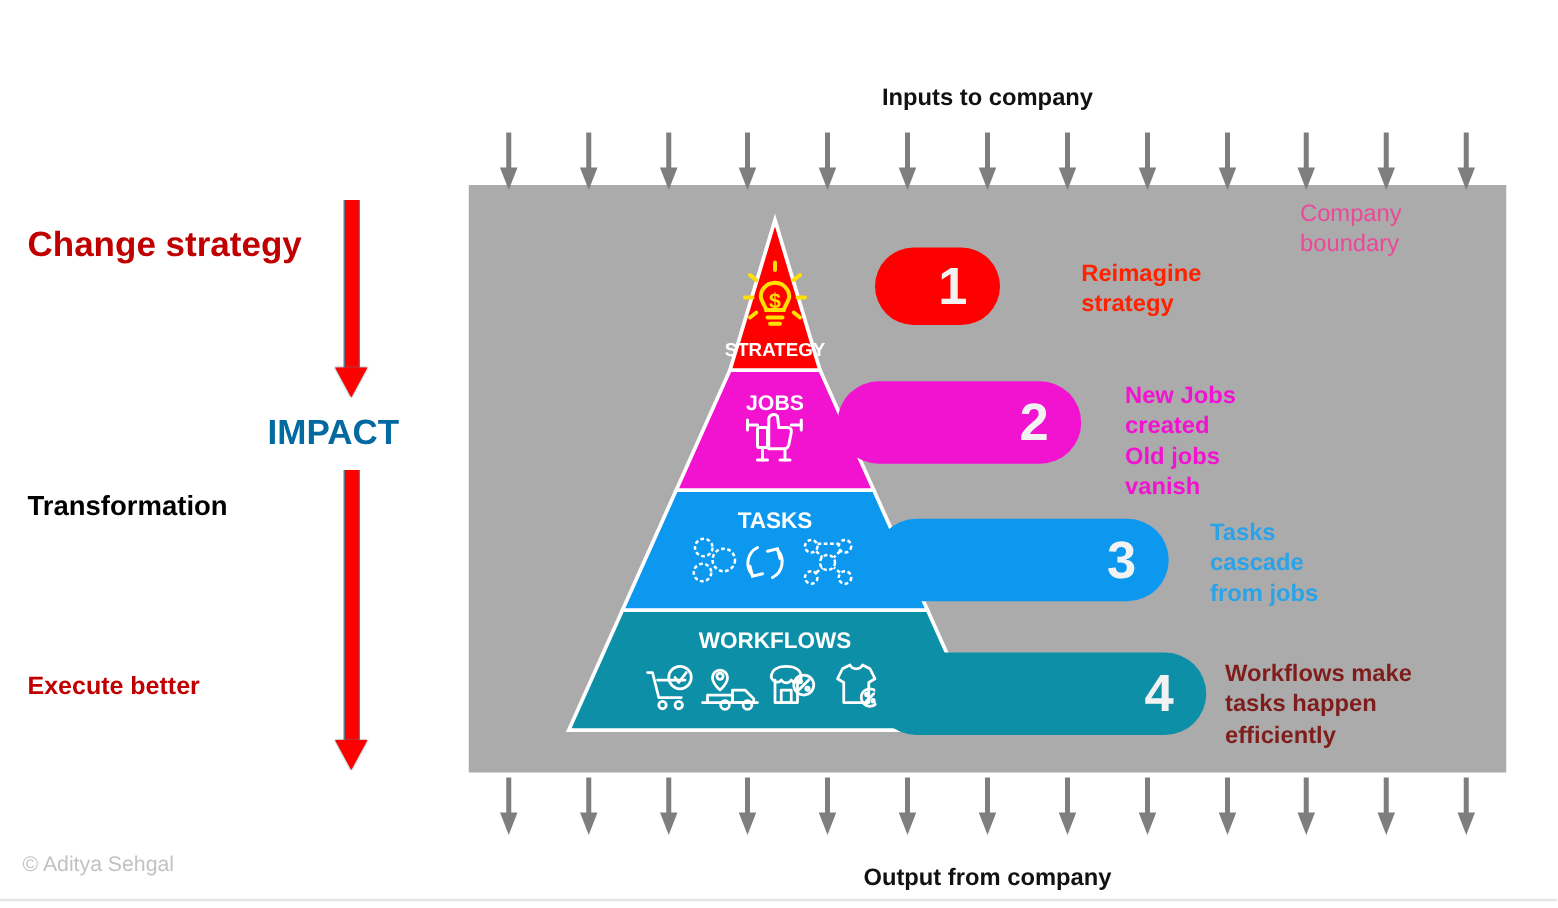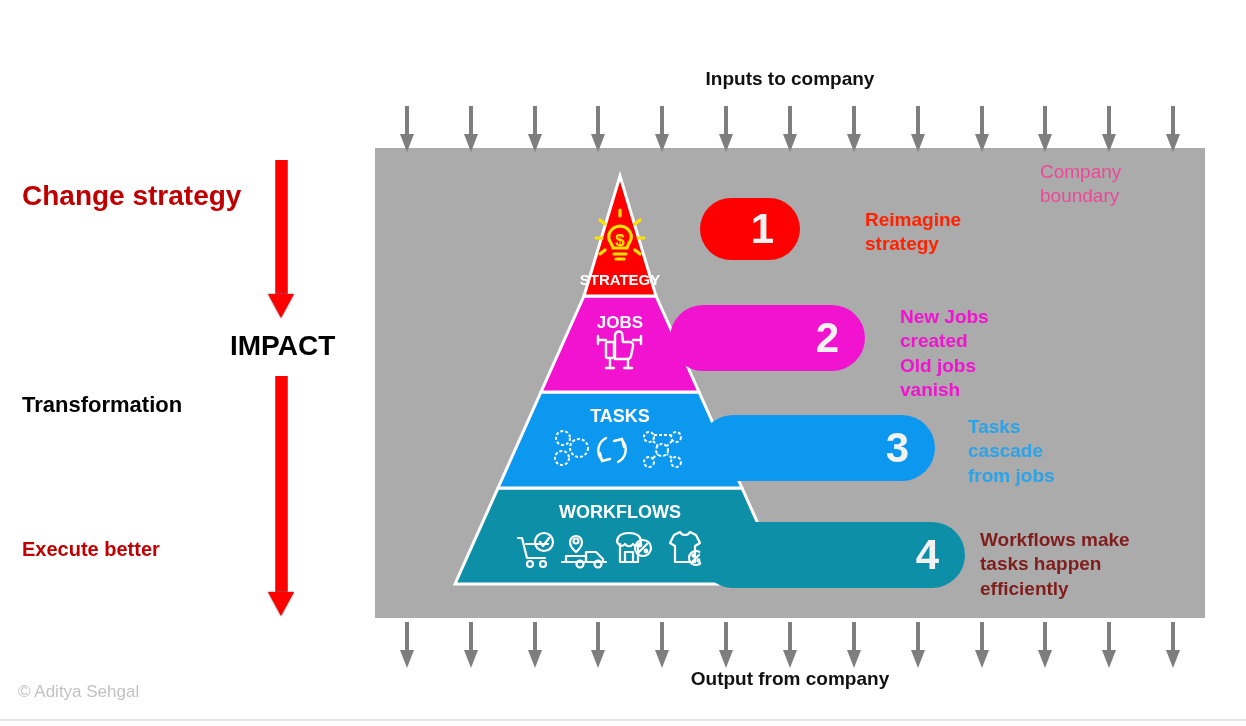--- a/index.html
+++ b/index.html
@@ -34,21 +34,21 @@
     position: absolute;
     left: 375px; top: 68px;
     width: 830px;
     text-align: center;
     font-size: 19px;
     font-weight: bold;
     color: #111111;
   }
   #output-label {
     position: absolute;
-    left: 375px; top: 668px;
+    left: 375px; top: 692px;
     width: 830px;
     text-align: center;
     font-size: 19px;
     font-weight: bold;
     color: #111111;
   }
 
   
   #company-box {
     position: absolute;
@@ -98,21 +98,21 @@
     border-top: 18px solid #7E7E7E;
   }
 
   
   .left-label {
     position: absolute;
     font-weight: bold;
     white-space: nowrap;
   }
   #label-change  { left: 22px;  top: 180px; font-size: 28px; color: #C00000; }
-  #label-impact  { left: 230px; top: 330px; font-size: 28px; color: #000000; }
+  #label-impact  { left: 214px; top: 330px; font-size: 28px; color: #0369a1; }
   #label-transf  { left: 22px;  top: 392px; font-size: 22px; color: #000000; }
   #label-execute { left: 22px;  top: 538px; font-size: 20px; color: #C00000; }
 
   .red-arrow {
     position: absolute;
     left: 268px;
     width: 26px;
   }
   #red-arrow-1 { top: 160px; height: 158px; }
   #red-arrow-2 { top: 376px; height: 240px; }

